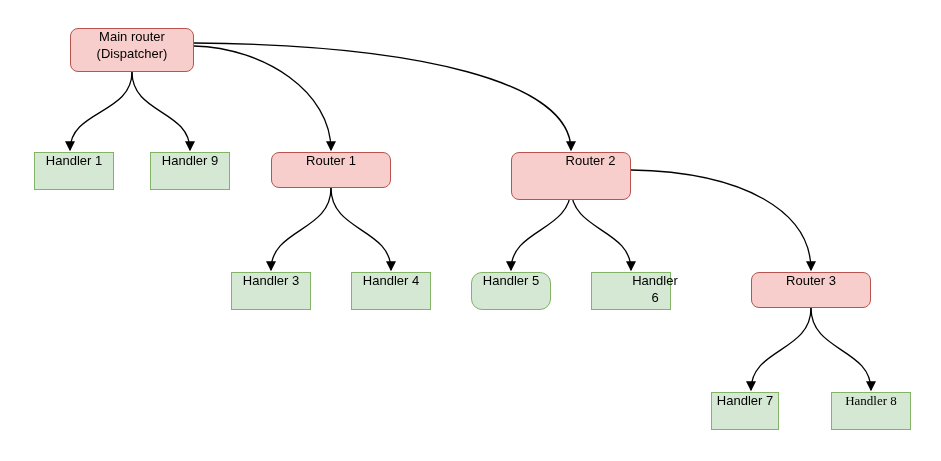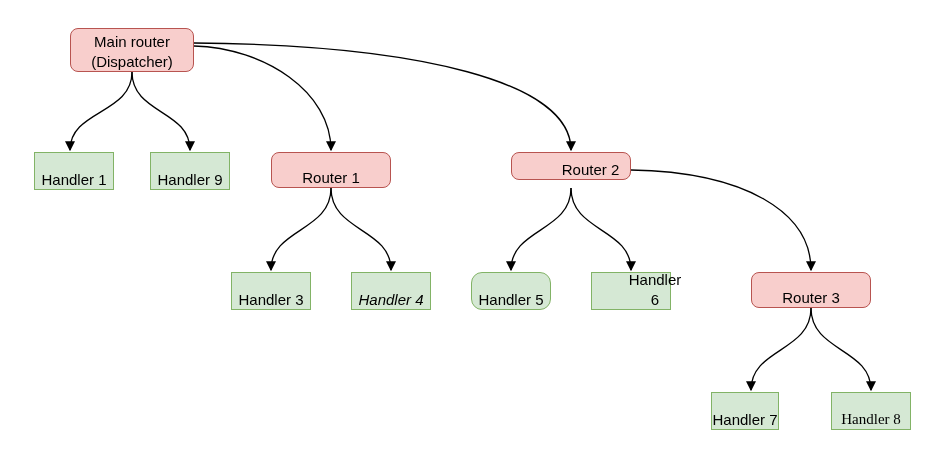--- a/index.html
+++ b/index.html
@@ -14,24 +14,24 @@
     overflow: hidden;
   }
 
   .edges { position: absolute; left: 0; top: 0; }
   .edge { fill: none; stroke: var(--edge, #000000); stroke-width: 1.3px; }
   .arrowhead { fill: var(--edge, #000000); stroke: none; }
 
   .node {
     position: absolute;
     display: flex;
-    align-items: flex-end;
+    align-items: flex-start;
     justify-content: center;
     text-align: center;
-    font-size: 15px;
+    font-size: 13px;
     color: var(--text, #000000);
     border: 1px solid;
     line-height: 1.3;
   }
   .node .label { white-space: pre-line; }
 
   .router {
     background: var(--router-fill, #f8cecc);
     border-color: var(--router-stroke, #b85450);
     border-radius: 8px;
@@ -40,23 +40,23 @@
     background: var(--handler-fill, #d5e8d4);
     border-color: var(--handler-stroke, #82b366);
     border-radius: 0;
   }
 
   
   .n-main { left: 70px;  top: 28px;  width: 124px; height: 44px; }
   .n-h1   { left: 34px;  top: 152px; width: 80px;  height: 38px; }
   .n-h2   { left: 150px; top: 152px; width: 80px;  height: 38px; }
   .n-r1   { left: 271px; top: 152px; width: 120px; height: 36px; }
-  .n-r2   { left: 511px; top: 152px; width: 120px; height: 28px; padding-left: 39px; }
+  .n-r2   { left: 511px; top: 152px; width: 120px; height: 48px; padding-left: 39px; }
   .n-h3   { left: 231px; top: 272px; width: 80px;  height: 38px; }
-  .n-h4   { left: 351px; top: 272px; width: 80px;  height: 38px; font-style: italic; }
+  .n-h4   { left: 351px; top: 272px; width: 80px;  height: 38px; }
   .n-h5   { left: 471px; top: 272px; width: 80px;  height: 38px; border-radius: 11px; }
   .n-h6   { left: 591px; top: 272px; width: 80px;  height: 38px; padding-left: 48px; }
   .n-r3   { left: 751px; top: 272px; width: 120px; height: 36px; }
   .n-h7   { left: 711px; top: 392px; width: 68px;  height: 38px; }
   .n-h8   { left: 831px; top: 392px; width: 80px;  height: 38px; font-family: Liberation Serif, serif; }
 </style>
 </head>
 <body>
 
 <div class="canvas">

